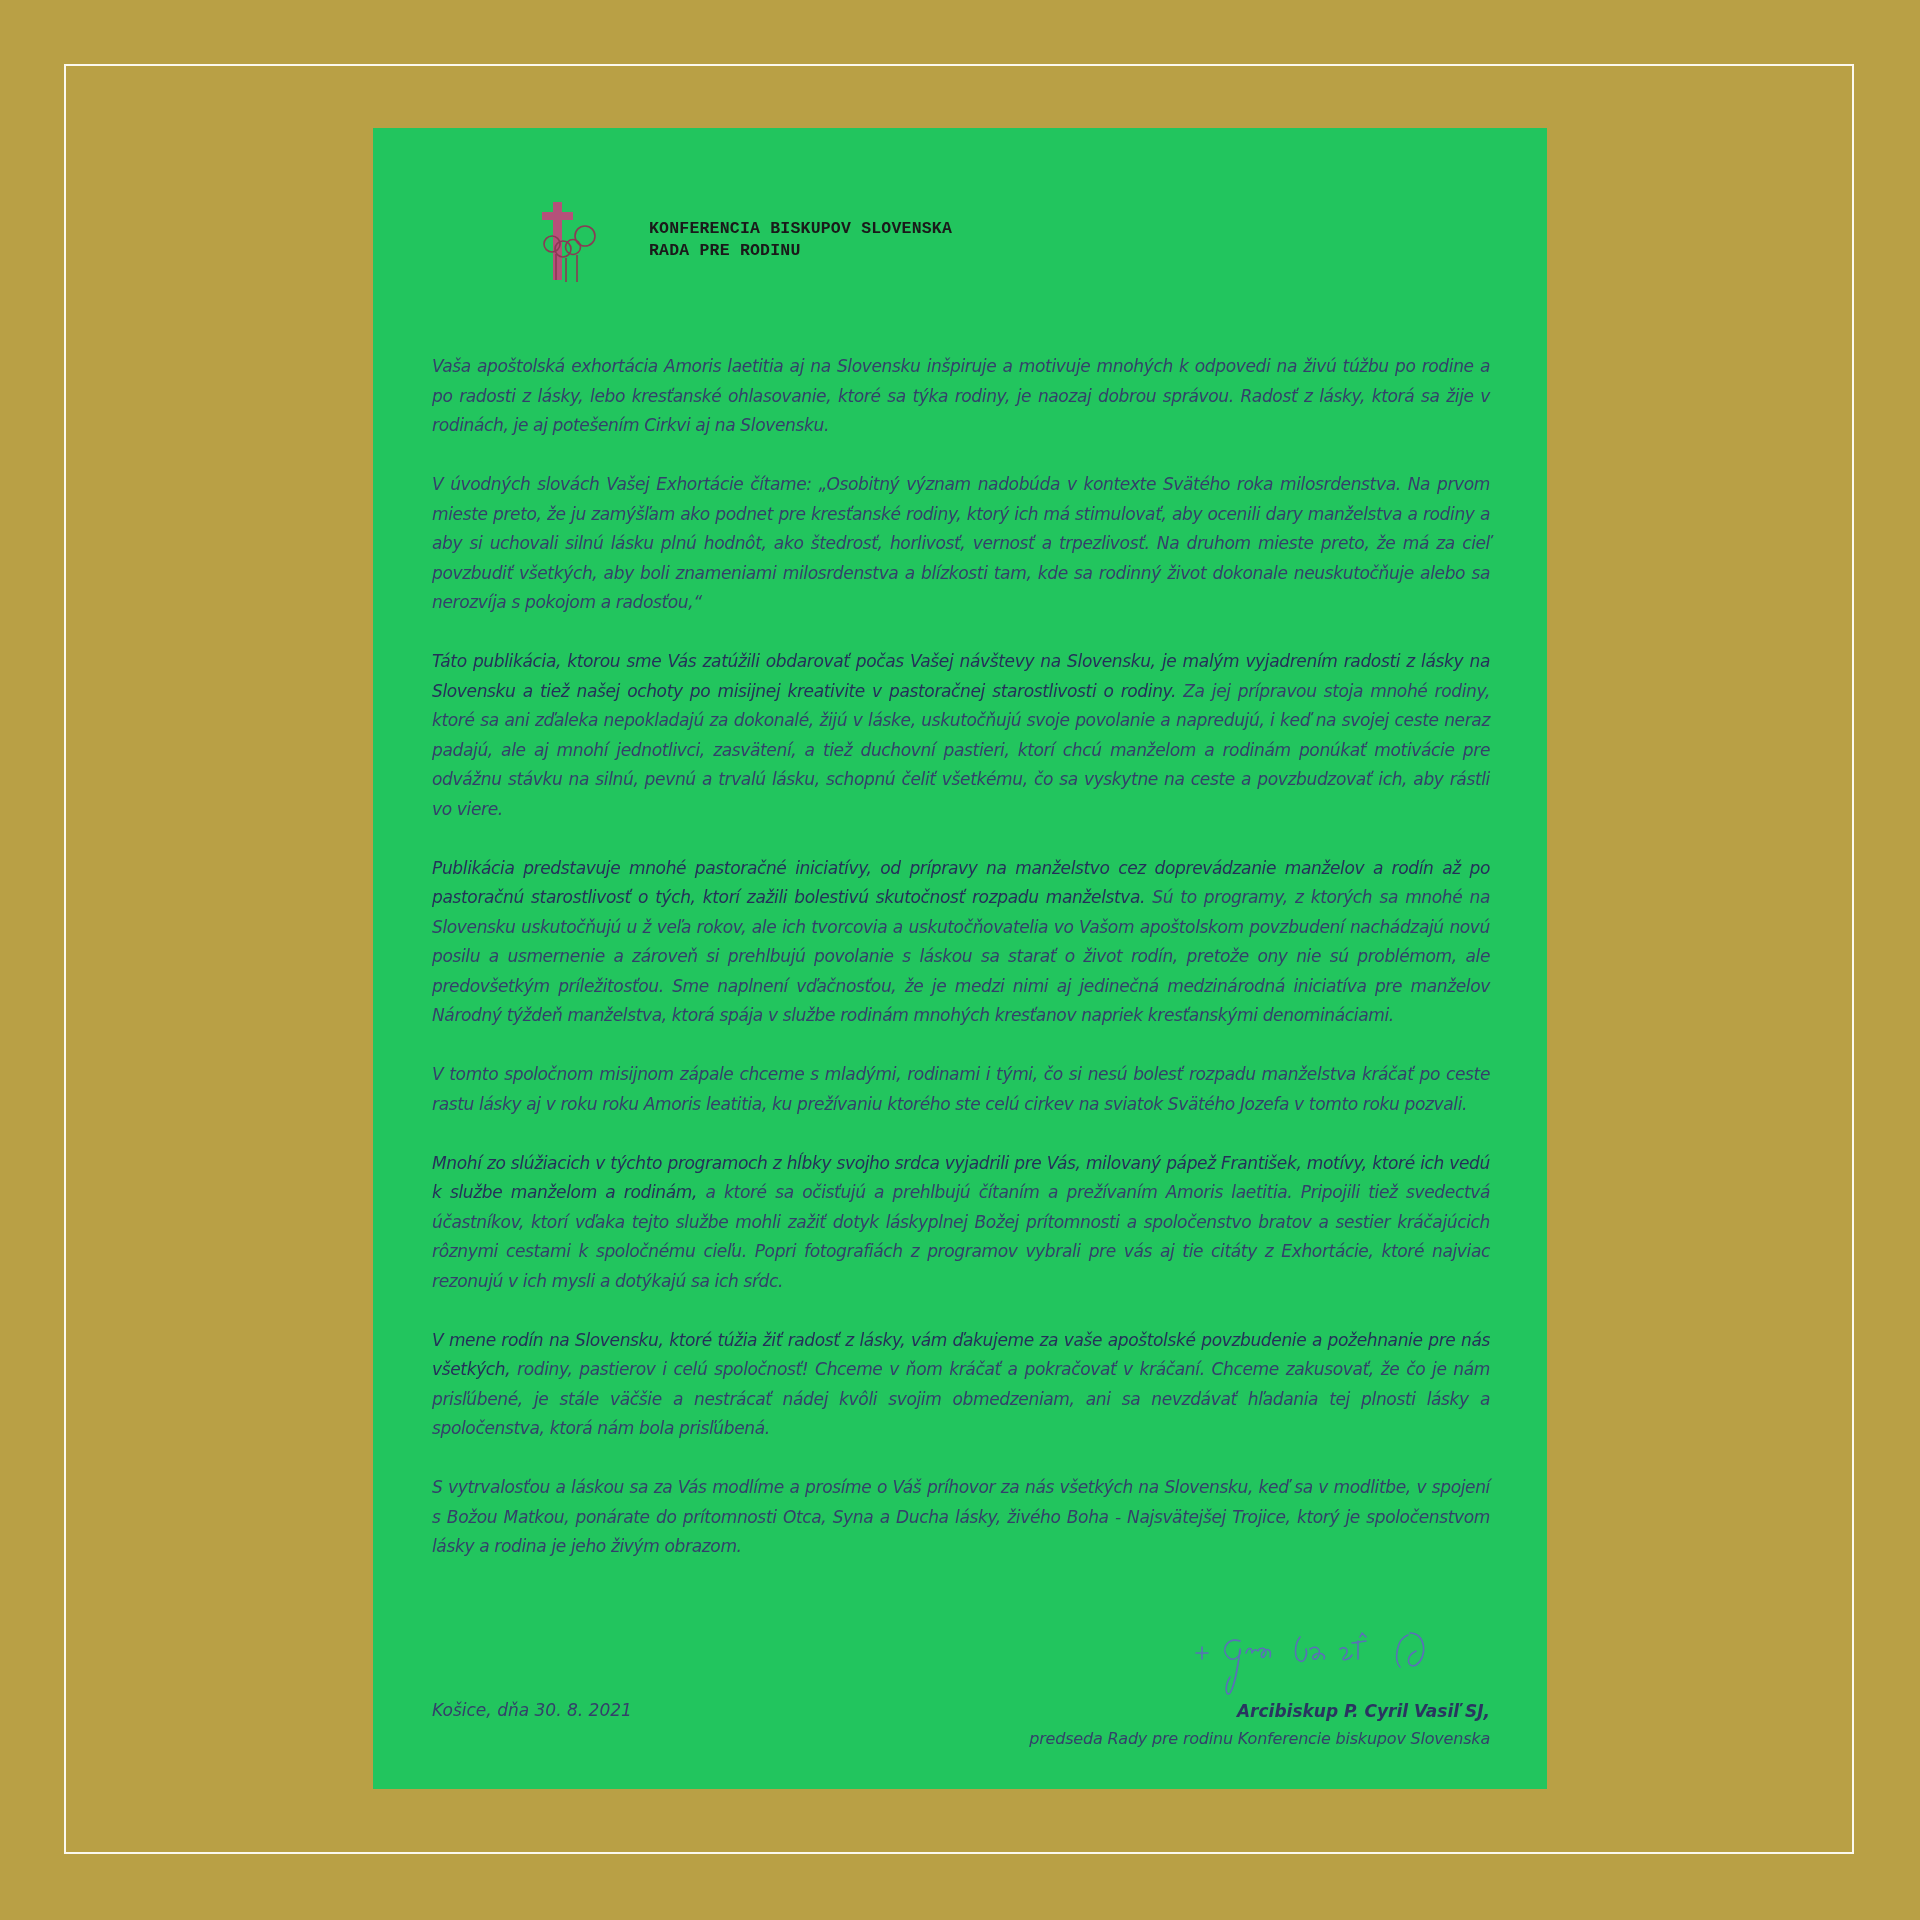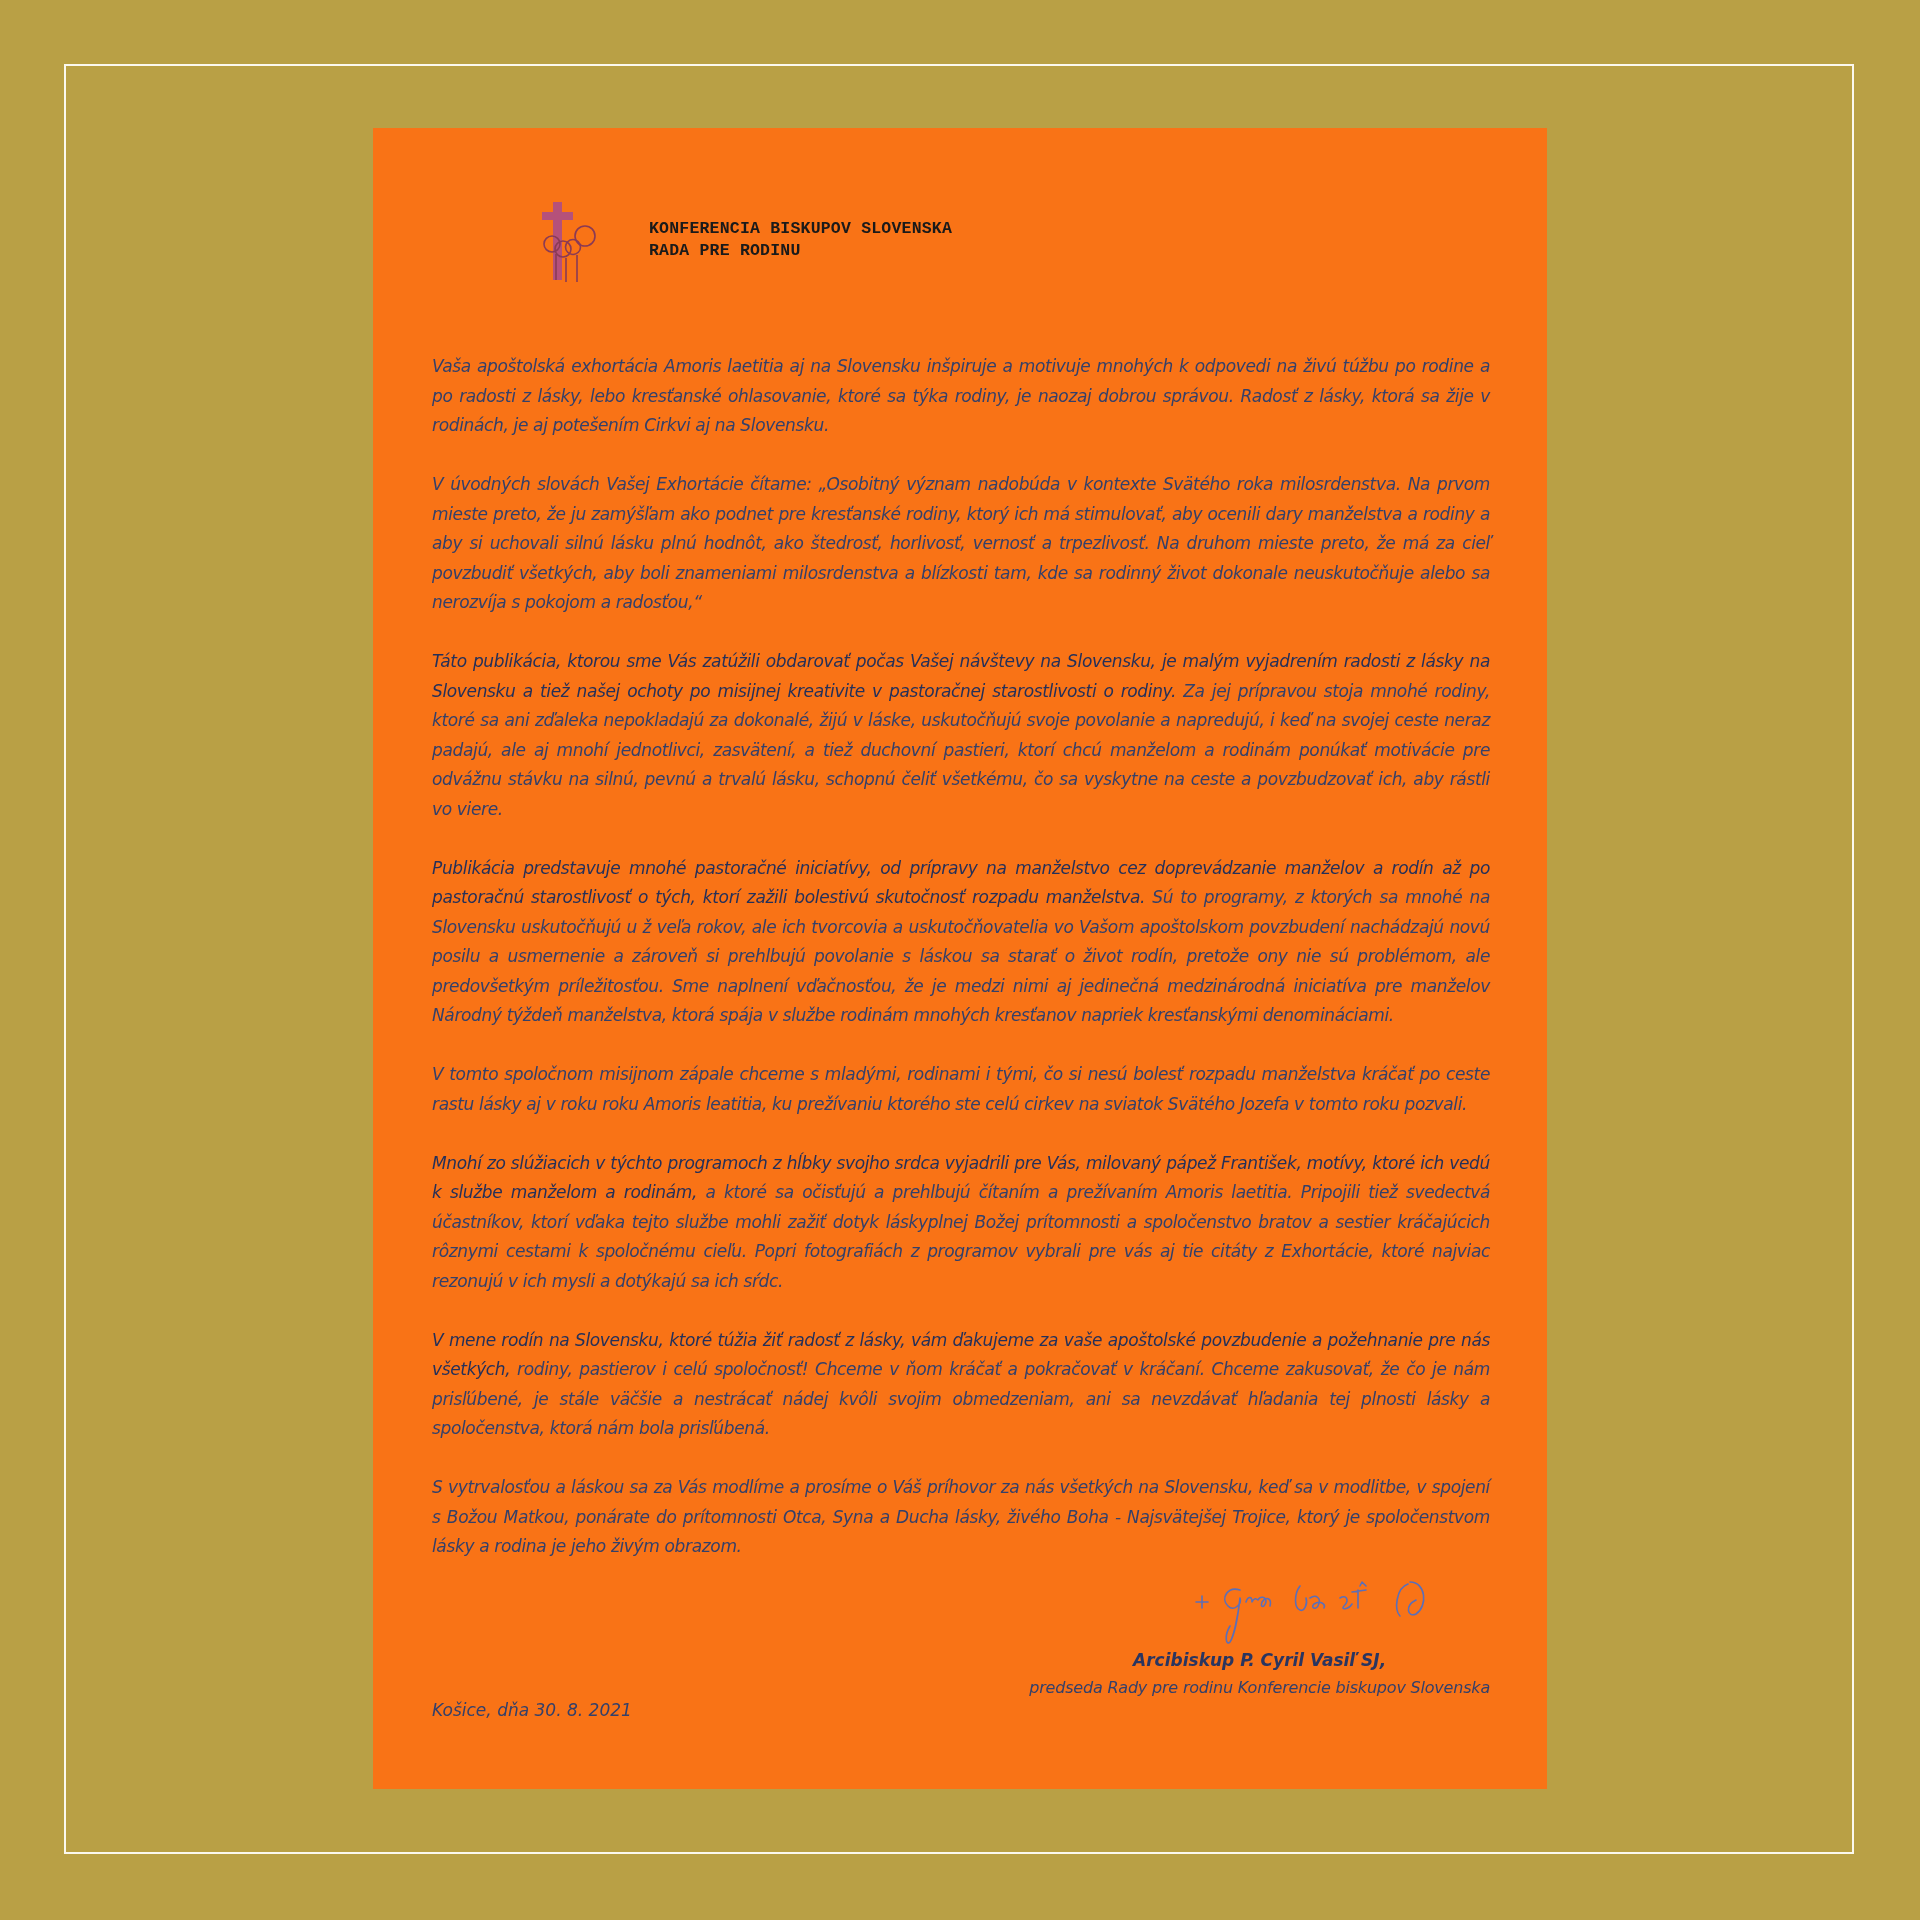--- a/index.html
+++ b/index.html
@@ -14,21 +14,21 @@
       position: absolute;
       left: 64px; top: 64px;
       width: 1790px; height: 1790px;
       border: 2px solid #fbf8ee;
       box-sizing: border-box;
     }
     .page {
       position: absolute;
       left: 373px; top: 128px;
       width: 1174px; height: 1661px;
-      background: #f97316;
+      background: #22c55e;
     }
     .letterhead {
       position: absolute;
       left: 164px; top: 72px;
       display: flex; align-items: flex-start;
     }
     .logo { width: 60px; height: 84px; }
     .org {
       margin-left: 52px; margin-top: 18px;
       font-family: "Liberation Mono", "DejaVu Sans Mono", monospace;
@@ -55,22 +55,22 @@
       margin: 0 0 29.5px 0;
       color: #2a3560;
     }
     .letter p {
       margin: 0 0 29.5px 0;
       text-align: justify;
     }
     .letter b { color: #253059; font-weight: normal; margin-top: 26px; }
     .signature-block {
       position: absolute;
-      right: 57px; top: 1448px;
-      text-align: center;
+      right: 57px; top: 1499px;
+      text-align: right;
       font-family: "DejaVu Sans", sans-serif;
       font-style: italic;
       color: #34406a;
     }
     .signature {
       width: 270px; height: 70px;
       display: block;
       margin-left: auto;
       margin-right: 30px;
     }

